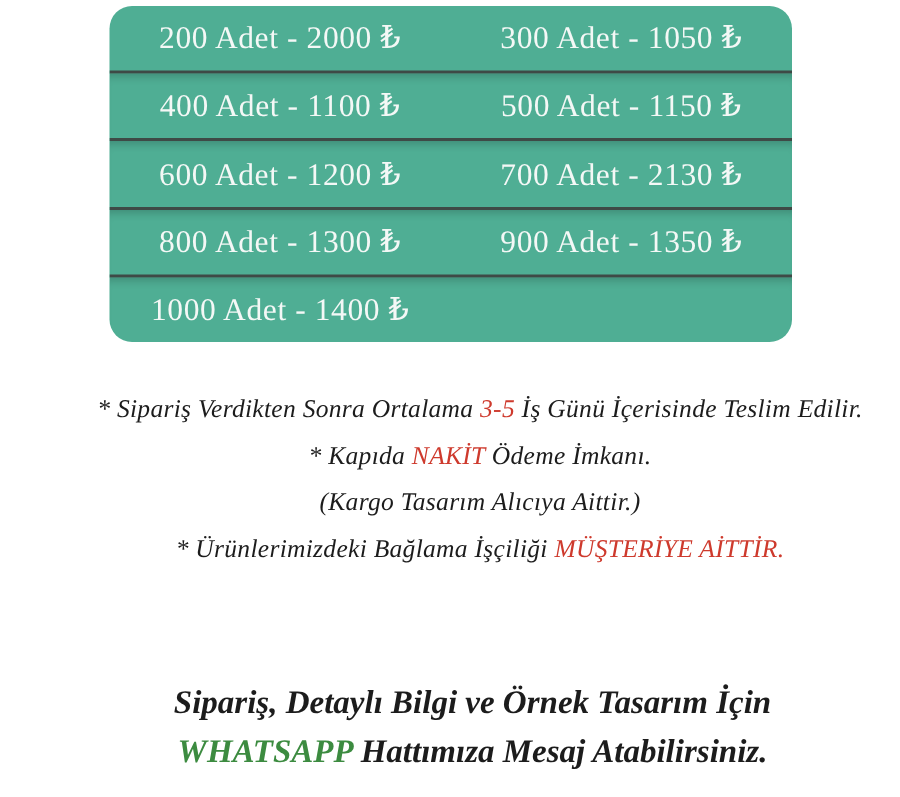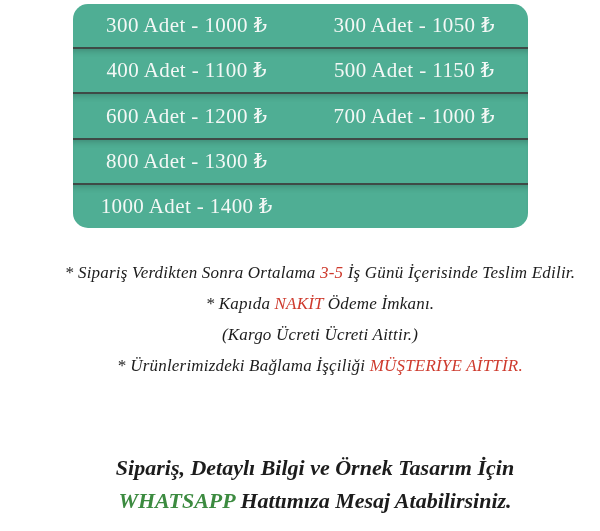--- a/index.html
+++ b/index.html
@@ -77,41 +77,42 @@
     line-height: 33px;
     color: var(--body-text);
   }
 </style>
 </head>
 <body>
 
 <div class="canvas">
   <div class="price-table" id="price-table">
       <div class="price-row">
-        <div class="price-cell">300 Adet - 1000 ₺</div>
+        <div class="price-cell">200 Adet - 2000 ₺</div>
         <div class="price-cell">300 Adet - 1050 ₺</div>
       </div>
       <div class="price-row">
         <div class="price-cell">400 Adet - 1100 ₺</div>
         <div class="price-cell">500 Adet - 1150 ₺</div>
       </div>
       <div class="price-row">
         <div class="price-cell">600 Adet - 1200 ₺</div>
-        <div class="price-cell">700 Adet - 1000 ₺</div>
+        <div class="price-cell">700 Adet - 2130 ₺</div>
       </div>
       <div class="price-row">
         <div class="price-cell">800 Adet - 1300 ₺</div>
+        <div class="price-cell">900 Adet - 1350 ₺</div>
       </div>
       <div class="price-row">
         <div class="price-cell">1000 Adet - 1400 ₺</div>
       </div>
     </div>
   <div class="notes" id="notes">
       <div class="note-line"><span class="seg seg-default">* Sipariş Verdikten Sonra Ortalama </span><span class="seg seg-red">3-5</span><span class="seg seg-default"> İş Günü İçerisinde Teslim Edilir.</span></div>
       <div class="note-line"><span class="seg seg-default">* Kapıda </span><span class="seg seg-red">NAKİT</span><span class="seg seg-default"> Ödeme İmkanı.</span></div>
-      <div class="note-line"><span class="seg seg-default">(Kargo Ücreti Ücreti Aittir.)</span></div>
+      <div class="note-line"><span class="seg seg-default">(Kargo Tasarım Alıcıya Aittir.)</span></div>
       <div class="note-line"><span class="seg seg-default">* Ürünlerimizdeki Bağlama İşçiliği </span><span class="seg seg-red">MÜŞTERİYE AİTTİR.</span></div>
     </div>
   <div class="footer">
     <div class="footer-line">Sipariş, Detaylı Bilgi ve Örnek Tasarım İçin</div>
     <div class="footer-line" id="footer-line-2"><span class="seg seg-green">WHATSAPP</span><span class="seg seg-default"> Hattımıza Mesaj Atabilirsiniz.</span></div>
   </div>
 </div>
 
 </body></html>

